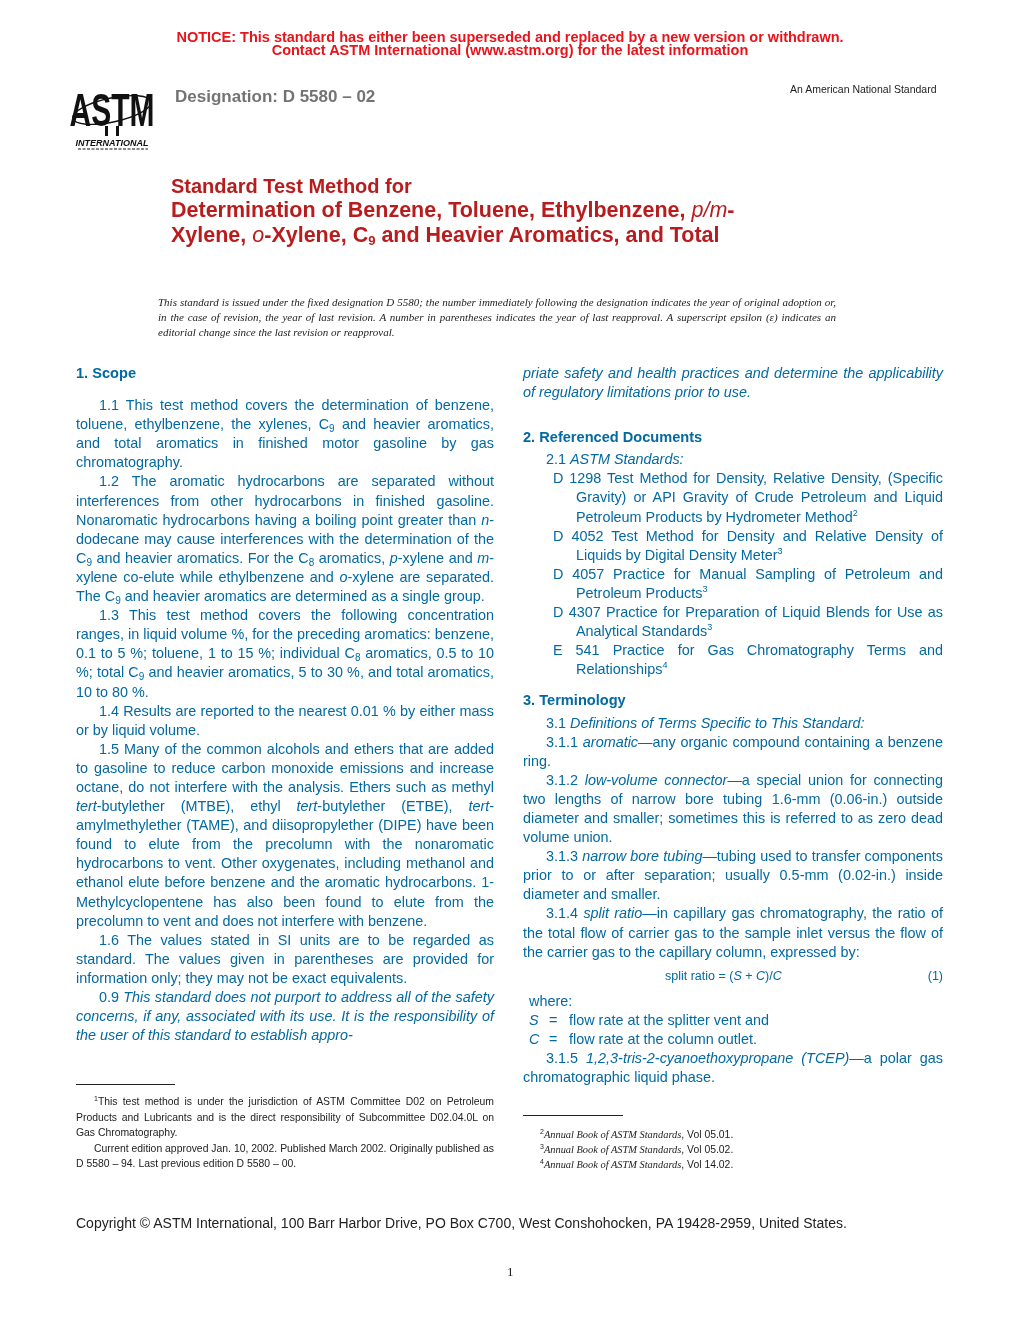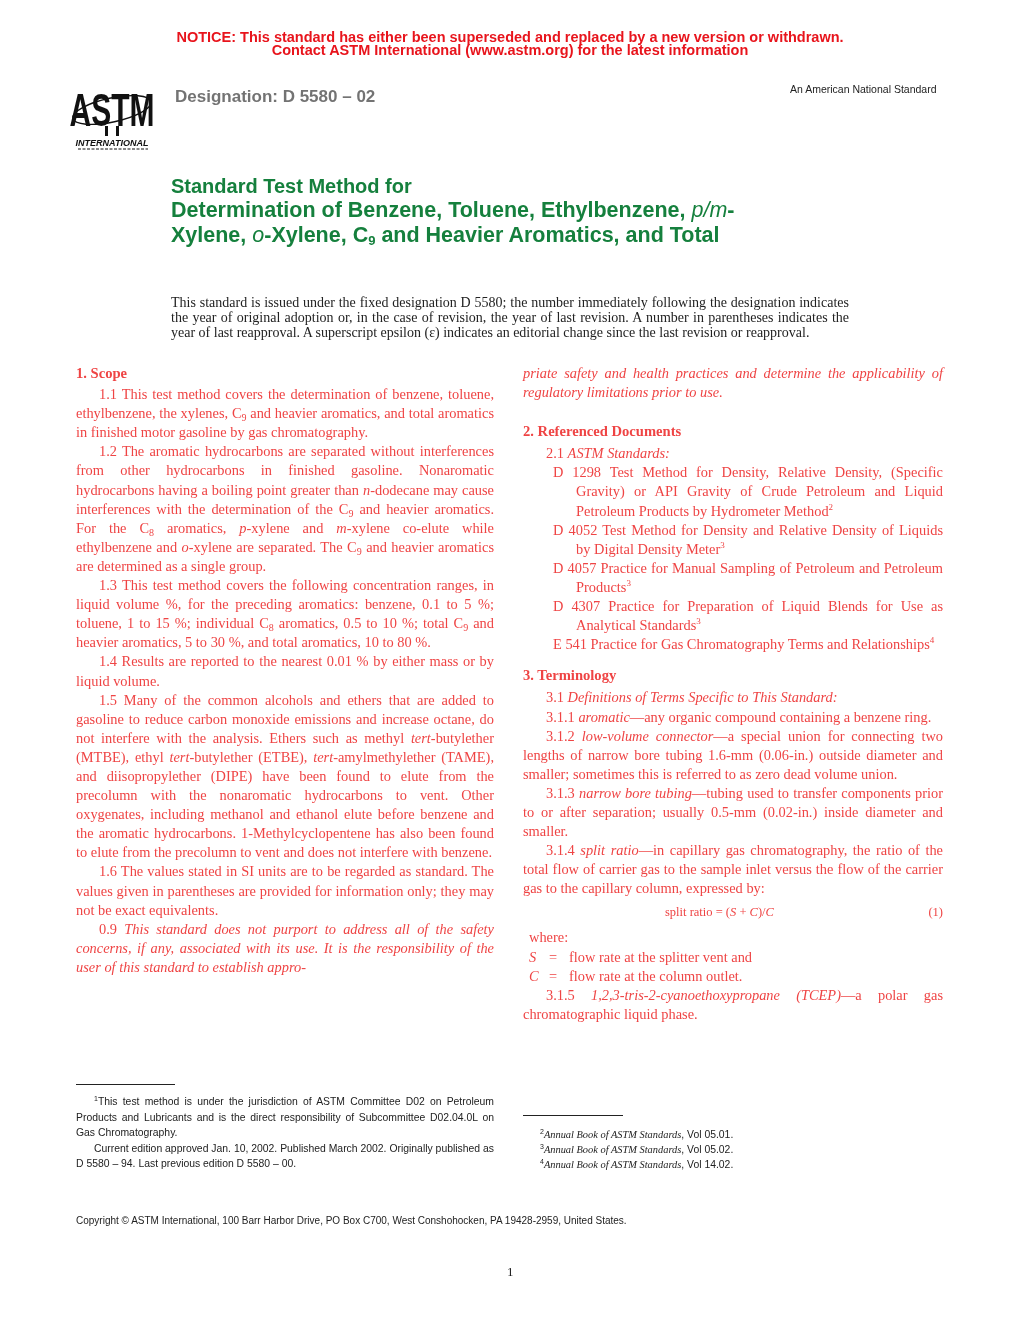--- a/index.html
+++ b/index.html
@@ -9,29 +9,29 @@
   .serif { font-family: "Liberation Serif", serif; }
 
   .notice { left:0; width:1020px; text-align:center; color:#e8141c; font-weight:bold; font-size:14.5px; line-height:17px; }
   .notice1 { top:29px; }
   .notice2 { top:42px; }
 
   .logo { left:66px; top:78px; width:96px; height:74px; }
   .designation { left:175px; top:87px; font-size:17px; font-weight:bold; color:#737373; }
   .ans { left:790px; top:83px; font-size:10.5px; color:#222; }
 
-  .title { left:171px; top:174px; width:700px; font-weight:bold; color:#15803d; }
+  .title { left:171px; top:174px; width:700px; font-weight:bold; color:#b91c1c; }
   .title .t1 { font-size:20px; line-height:24px; display:block; }
   .title .t2 { font-size:21.5px; line-height:25px; display:block; }
   .title sub { font-size:13px; vertical-align:-3px; line-height:0; }
   .title sup { font-size:13px; vertical-align:9px; line-height:0; }
 
-  .preamble { left:171px; top:295px; width:678px; font-size:14px; line-height:15px; text-align:justify; color:#222; }
+  .preamble { left:158px; top:295px; width:678px; font-size:11px; line-height:15px; text-align:justify; color:#222;font-style:italic; }
 
-  .col { font-family:Liberation Serif, serif; font-size:14.4px; line-height:19.1px; color:#ef4444; text-align:justify; }
+  .col { font-family:Liberation Sans, sans-serif; font-size:14.4px; line-height:19.1px; color:#0369a1; text-align:justify; }
   .col p { margin:0; }
   .col .ind { text-indent:23px; }
   .col .h { font-weight:bold; font-size:14.6px; margin:0; text-indent:0; }
   .col sub { font-size:10px; vertical-align:-3px; line-height:0; }
   .col sup { font-size:9px; vertical-align:6px; line-height:0; }
   .left { left:76px; top:364px; width:418px; }
   .right { left:523px; top:364px; width:420px; }
   .ref { padding-left:38px; text-indent:-23px; margin-left:-15px; }
   .refwrap { padding-left:15px; }
 
@@ -41,21 +41,21 @@
   .fn sup { font-size:7px; vertical-align:4px; line-height:0; }
   .fn i { font-family:"Liberation Serif", serif; }
 
   .equation { position:relative; height:30px; font-size:13px; }
   .eq-text { position:absolute; left:142px; top:5px; font-size:12.5px; }
   .eq-num { position:absolute; right:0; top:5px; font-size:12.5px; }
   .sym-row { display:flex; }
   .sym-row .sym { width:20px; font-style:italic; }
   .sym-row .eq { width:20px; }
 
-  .copyright { left:76px; top:1215px; font-size:10px; color:#222; }
+  .copyright { left:76px; top:1215px; font-size:14px; color:#222; }
   .pagenum { left:507px; top:1264px; font-size:13px; color:#222; }
 </style>
 </head>
 <body>
 
 <div class="abs notice notice1 sans">NOTICE: This standard has either been superseded and replaced by a new version or withdrawn.</div>
 <div class="abs notice notice2 sans">Contact ASTM International (www.astm.org) for the latest information</div>
 
 <div class="abs logo">
   <svg width="96" height="74" viewBox="0 0 96 74">
@@ -73,38 +73,38 @@
 <div class="abs title sans">
   <span class="t1">Standard Test Method for</span>
   <span class="t2"><span>Determination of Benzene, Toluene, Ethylbenzene, </span><i style="font-weight:normal">p/m</i><span>-</span></span>
   <span class="t2"><span>Xylene, </span><i style="font-weight:normal">o</i><span>-Xylene, C</span><sub>9</sub><span> and Heavier Aromatics, and Total</span></span>
 </div>
 
 <div class="abs preamble serif">This standard is issued under the fixed designation D 5580; the number immediately following the designation indicates the year of original adoption or, in the case of revision, the year of last revision. A number in parentheses indicates the year of last reapproval. A superscript epsilon (ε) indicates an editorial change since the last revision or reapproval.</div>
 
 <div class="abs col left">
   <p class="h">1.  Scope</p>
-  <p class="ind" style="margin-top:2px"><span>1.1  This test method covers the determination of benzene, toluene, ethylbenzene, the xylenes, C</span><sub>9</sub><span> and heavier aromatics, and total aromatics in finished motor gasoline by gas chromatography.</span></p>
+  <p class="ind" style="margin-top:13px"><span>1.1  This test method covers the determination of benzene, toluene, ethylbenzene, the xylenes, C</span><sub>9</sub><span> and heavier aromatics, and total aromatics in finished motor gasoline by gas chromatography.</span></p>
   <p class="ind"><span>1.2  The aromatic hydrocarbons are separated without interferences from other hydrocarbons in finished gasoline. Nonaromatic hydrocarbons having a boiling point greater than </span><i>n</i><span>-dodecane may cause interferences with the determination of the C</span><sub>9</sub><span> and heavier aromatics. For the C</span><sub>8</sub><span> aromatics, </span><i>p</i><span>-xylene and </span><i>m</i><span>-xylene co-elute while ethylbenzene and </span><i>o</i><span>-xylene are separated. The C</span><sub>9</sub><span> and heavier aromatics are determined as a single group.</span></p>
   <p class="ind"><span>1.3  This test method covers the following concentration ranges, in liquid volume %, for the preceding aromatics: benzene, 0.1 to 5 %; toluene, 1 to 15 %; individual C</span><sub>8</sub><span> aromatics, 0.5 to 10 %; total C</span><sub>9</sub><span> and heavier aromatics, 5 to 30 %, and total aromatics, 10 to 80 %.</span></p>
   <p class="ind">1.4  Results are reported to the nearest 0.01 % by either mass or by liquid volume.</p>
   <p class="ind"><span>1.5  Many of the common alcohols and ethers that are added to gasoline to reduce carbon monoxide emissions and increase octane, do not interfere with the analysis. Ethers such as methyl </span><i>tert</i><span>-butylether (MTBE), ethyl </span><i>tert</i><span>-butylether (ETBE), </span><i>tert</i><span>-amylmethylether (TAME), and diisopropylether (DIPE) have been found to elute from the precolumn with the nonaromatic hydrocarbons to vent. Other oxygenates, including methanol and ethanol elute before benzene and the aromatic hydrocarbons. 1-Methylcyclopentene has also been found to elute from the precolumn to vent and does not interfere with benzene.</span></p>
   <p class="ind">1.6  The values stated in SI units are to be regarded as standard. The values given in parentheses are provided for information only; they may not be exact equivalents.</p>
   <p class="ind"><span>0.9  </span><i>This standard does not purport to address all of the safety concerns, if any, associated with its use. It is the responsibility of the user of this standard to establish appro-</i></p>
 </div>
 
 <div class="abs fnrule" style="left:76px; top:1084px; width:99px;"></div>
 <div class="abs fn" style="left:76px; top:1094px; width:418px;">
   <p style="text-indent:18px"><sup>1</sup><span>This test method is under the jurisdiction of ASTM Committee D02 on Petroleum Products and Lubricants and is the direct responsibility of Subcommittee D02.04.0L on Gas Chromatography.</span></p>
   <p style="text-indent:18px">Current edition approved Jan. 10, 2002. Published March 2002. Originally published as D 5580 – 94. Last previous edition D 5580 – 00.</p>
 </div>
 
 <div class="abs col right">
   <p><i>priate safety and health practices and determine the applicability of regulatory limitations prior to use.</i></p>
-  <p class="h" style="margin-top:20px">2.  Referenced Documents</p>
+  <p class="h" style="margin-top:26px">2.  Referenced Documents</p>
   <p class="ind" style="margin-top:3px"><span>2.1  </span><i>ASTM Standards:</i></p>
   <div class="refwrap">
     <p class="ref"><span>D 1298  Test Method for Density, Relative Density, (Specific Gravity) or API Gravity of Crude Petroleum and Liquid Petroleum Products by Hydrometer Method</span><sup>2</sup></p>
     <p class="ref"><span>D 4052  Test Method for Density and Relative Density of Liquids by Digital Density Meter</span><sup>3</sup></p>
     <p class="ref"><span>D 4057  Practice for Manual Sampling of Petroleum and Petroleum Products</span><sup>3</sup></p>
     <p class="ref"><span>D 4307  Practice for Preparation of Liquid Blends for Use as Analytical Standards</span><sup>3</sup></p>
     <p class="ref"><span>E 541  Practice for Gas Chromatography Terms and Relationships</span><sup>4</sup></p>
   </div>
   <p class="h" style="margin-top:12px">3.  Terminology</p>
   <p class="ind" style="margin-top:3px"><span>3.1  </span><i>Definitions of Terms Specific to This Standard:</i></p>

